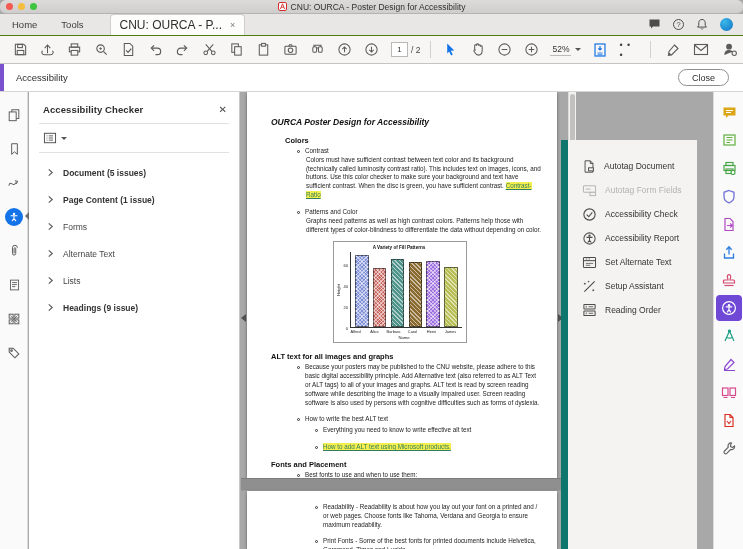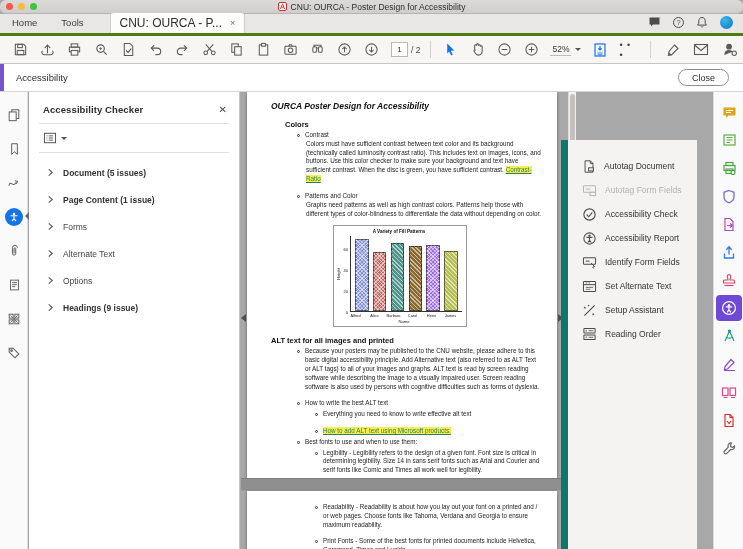--- a/index.html
+++ b/index.html
@@ -12,21 +12,21 @@
     background:linear-gradient(#dcdbda,#cfcecd); border-bottom:1px solid #b5b4b3;
     display:flex; align-items:center;border-radius:6px; }
   .lights { display:flex; gap:5px; margin-left:6px; }
   .light { width:7px; height:7px; border-radius:50%; }
   .light.red{ background:#f45952; } .light.yellow{ background:#f5bd3c; } .light.green{ background:#3fc43f; }
   .titlewrap { position:absolute; left:0; right:0; display:flex; justify-content:center; align-items:center; gap:4px; }
   .titlewrap .ttext { font-size:8.5px; color:#2e2e2e; }
 
   
   .tabbar { position:absolute; left:0; top:14px; width:743px; height:22px;
-    background:#e8e7e5; border-bottom:3px solid #4d7c0f; display:flex; align-items:flex-end; }
+    background:#e8e7e5; border-bottom:1px solid #4d7c0f; display:flex; align-items:flex-end; }
   .tb-item { font-size:9.5px; color:#3b3b3b; padding:0 12px; height:22px; display:flex; align-items:center; cursor:default; }
   .doc-tab { background:#fdfdfc; border:1px solid #cfcecc; border-bottom:none; border-radius:4px 4px 0 0;
     height:21px; display:flex; align-items:center; gap:8px; padding:0 9px; margin-left:14px; }
   .doc-tab .dt-label { font-size:12px; color:#2e2e2e; }
   .doc-tab .dt-close { font-size:9px; color:#7a7a7a; }
   .tab-right { margin-left:auto; display:flex; align-items:center; gap:12px; padding-right:10px; height:22px; }
   .help-circle { width:11px; height:11px; border:1px solid #4c4c4c; border-radius:50%; font-size:7.5px;
     color:#4c4c4c; display:flex; align-items:center; justify-content:center; }
   .avatar { width:13px; height:13px; border-radius:50%; background:radial-gradient(circle at 35% 30%, #39b8e8, #1272c4); }
 
@@ -76,21 +76,21 @@
   .pgap { position:absolute; left:0; top:386px; width:335px; height:13px; background:#8f8f8f;
     border-top:1px solid #7c7c7c; border-bottom:1px solid #9b9b9b; }
   .page2 { top:399px; height:58px; padding:12px 14px 0 24px; }
   .doc-scroll { position:absolute; right:0; top:0; bottom:0; width:8px; background:#f1f1f0; border-left:1px solid #dcdbda; }
   .doc-thumb { position:absolute; top:2px; left:1px; width:5px; height:88px; background:#c2c1c0; border-radius:3px; }
   .handle { position:absolute; width:0; height:0; border-top:4px solid transparent; border-bottom:4px solid transparent; }
   .handle.left { left:241px; top:222px; border-right:5px solid #4f4f4f; }
   .handle.right { left:558px; top:222px; border-left:5px solid #4f4f4f; }
 
   
-  .doc-title { font-size:8.5px; font-weight:bold; font-style:italic; color:#111; margin-bottom:9px; }
+  .doc-title { font-size:8.5px; font-weight:bold; font-style:italic; color:#111; margin-bottom:9px;margin-top:16px; }
   .sect-h { font-size:7.5px; font-weight:bold; color:#111; margin:6px 0 2px 14px; }
   .li { display:flex; margin-bottom:2px; }
   .li .bul { flex:none; width:3px; height:3px; border:1px solid #333; border-radius:50%; margin:3px 5px 0 0; }
   .li .txt { flex:1; font-size:6.3px; line-height:1.4; color:#1c1c1c; }
   .ind1 { padding-left:26px; }
   .ind2 { padding-left:44px; }
   .li .head { font-weight:normal; }
   .hl { background:#f4ef4e; color:#2f7d5d; text-decoration:underline; }
   .spacer6 { height:6px; }
 
@@ -419,21 +419,21 @@
         <div class="ck-row">
             <svg width="7" height="9" viewBox="0 0 8 10" fill="none" stroke="#5a5a5a" stroke-width="1.3">
               <path d="M2 1.5 L6 5 L2 8.5"></path>
             </svg>
             <span class="lbl">Alternate Text</span>
           </div>
         <div class="ck-row">
             <svg width="7" height="9" viewBox="0 0 8 10" fill="none" stroke="#5a5a5a" stroke-width="1.3">
               <path d="M2 1.5 L6 5 L2 8.5"></path>
             </svg>
-            <span class="lbl">Options</span>
+            <span class="lbl">Lists</span>
           </div>
         <div class="ck-row bold">
             <svg width="7" height="9" viewBox="0 0 8 10" fill="none" stroke="#5a5a5a" stroke-width="1.3">
               <path d="M2 1.5 L6 5 L2 8.5"></path>
             </svg>
             <span class="lbl">Headings (9 issue)</span>
           </div>
       </div>
     </div>
 
@@ -482,40 +482,41 @@
               <span>Alfred</span>
               <span>Alice</span>
               <span>Barbara</span>
               <span>Carol</span>
               <span>Henri</span>
               <span>James</span>
             </div>
           <div class="xlab">Name</div>
         </div>
 
-        <div class="sect-h" style="margin-left:0">ALT text for all images and printed</div>
+        <div class="sect-h" style="margin-left:0">ALT text for all images and graphs</div>
         <div class="li ind1">
             <span class="bul"></span>
             <span class="txt">Because your posters may be published to the CNU website, please adhere to this basic digital accessibility principle. Add Alternative text (also referred to as ALT Text or ALT tags) to all of your images and graphs. ALT text is read by screen reading software while describing the image to a visually impaired user. Screen reading software is also used by persons with cognitive difficulties such as forms of dyslexia.</span>
           </div>
         <div class="spacer6"></div>
         <div class="li ind1">
             <span class="bul"></span>
             <span class="txt">How to write the best ALT text</span>
           </div>
         <div class="li ind2">
             <span class="bul"></span>
             <span class="txt">Everything you need to know to write effective alt text</span>
           </div>
         <div class="spacer6"></div>
         <div class="li ind2">
             <span class="bul"></span>
             <span class="txt"><span class="hl">How to add ALT text using Microsoft products.</span></span>
           </div>
 
+        <div class="sect-h" style="margin-left:0; margin-top:8px">Fonts and Placement</div>
         <div class="li ind1">
             <span class="bul"></span>
             <span class="txt">Best fonts to use and when to use them:</span>
           </div>
         <div class="li ind2">
             <span class="bul"></span>
             <span class="txt">Legibility - Legibility refers to the design of a given font. Font size is critical in determining legibility. Size 14 in sans serif fonts such as Arial and Courier and serif fonts like Comic and Times all work well for legibility.</span>
           </div>
       </div>
 
@@ -570,28 +571,20 @@
         <div class="tool-row">
           <svg width="15" height="15" viewBox="0 0 16 16" fill="none" stroke="#4c4c4c" stroke-width="1.1">
               <circle cx="8" cy="8" r="6"></circle>
               <circle cx="8" cy="5" r="1.2" fill="#4c4c4c" stroke="none"></circle>
               <path d="M4.8 6.8 h6.4 M8 7.5 v2.3 M8 9.8 L6 12.5 M8 9.8 L10 12.5"></path>
             </svg>
           <span class="tl">Accessibility Report</span>
         </div>
         <div class="tool-row">
           <svg width="15" height="13" viewBox="0 0 16 14" fill="none" stroke="#4c4c4c" stroke-width="1.1">
-              <rect x="1.5" y="2" width="13" height="7" rx="1"></rect>
-              <path d="M4 5.5 h4"></path>
-              <path d="M9.5 7.5 L13.5 11.5 L11.5 11.8 L12.5 13.5" stroke-width="1"></path>
-            </svg>
-          <span class="tl">Identify Form Fields</span>
-        </div>
-        <div class="tool-row">
-          <svg width="15" height="13" viewBox="0 0 16 14" fill="none" stroke="#4c4c4c" stroke-width="1.1">
               <rect x="1.5" y="1.5" width="13" height="11" rx="1"></rect>
               <path d="M1.5 5 h13"></path>
               <path d="M4 3.2 h1.5 M7 3.2 h1.5" stroke-width="0.9"></path>
               <path d="M4 8 h8 M4 10 h5" stroke-width="0.8"></path>
             </svg>
           <span class="tl">Set Alternate Text</span>
         </div>
         <div class="tool-row">
           <svg width="15" height="15" viewBox="0 0 16 16" fill="none" stroke="#4c4c4c" stroke-width="1.2">
               <path d="M6 10 L13.5 2.5 M6 10 L2.5 13.5"></path>

